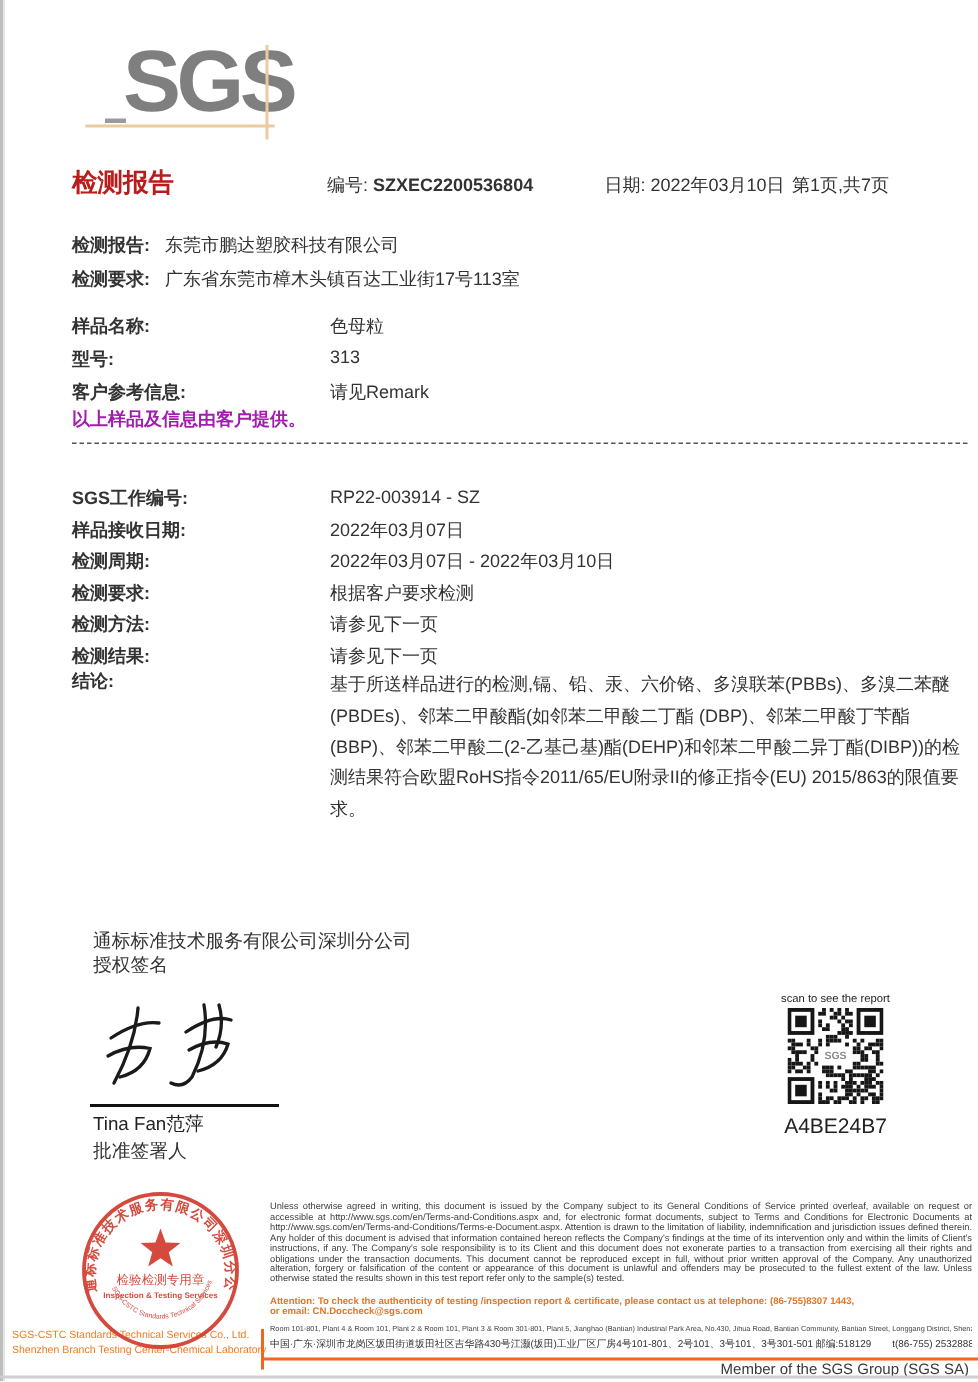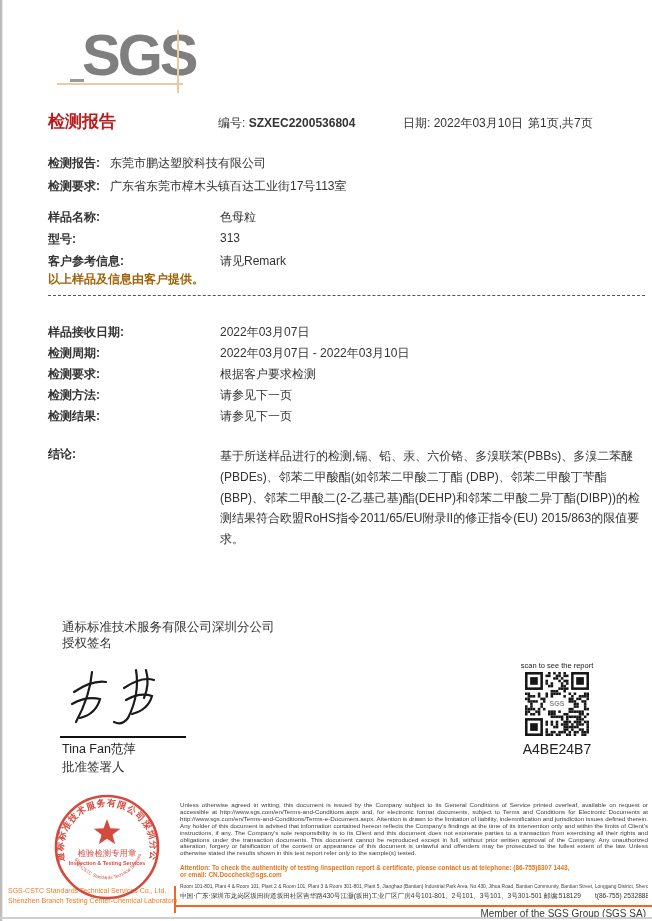--- a/index.html
+++ b/index.html
@@ -25,21 +25,21 @@
   
   .frow { display:flex; align-items:flex-start; font-size:12px; color:#333; }
   .frow .lbl { font-weight:bold; flex:0 0 auto; }
   .frow .val { flex:1; }
   .client-block { position:absolute; left:48px; top:155px; width:590px; }
   .client-block .frow { height:23px; }
   .client-block .lbl { width:62px; }
   .sample-block { position:absolute; left:48px; top:209px; width:590px; }
   .sample-block .frow { height:22px; }
   .sample-block .lbl { width:172px; }
-  .note { position:absolute; left:48px; top:271px; font-size:12px; font-weight:bold; color:#a16207; }
+  .note { position:absolute; left:48px; top:271px; font-size:12px; font-weight:bold; color:#a21caf; }
   .dash-sep { position:absolute; left:48px; top:295px; width:597px; border-top:1.5px dashed #555; }
   .report-block { position:absolute; left:48px; top:324px; width:596px; }
   .report-block .frow { height:21px; }
   .report-block .lbl { width:172px; }
   .conclusion-row { position:absolute; left:48px; top:446px; width:596px; display:flex; font-size:12px; }
   .conclusion-row .lbl { width:172px; font-weight:bold; }
   .conclusion-row .val { flex:1; line-height:20.8px; max-width:422px; }
 
   
   .sig-company { position:absolute; left:62px; top:619px; font-size:12.5px; color:#333; }
@@ -114,20 +114,24 @@
     <div class="frow">
       <span class="lbl">客户参考信息:</span>
       <span class="val">请见Remark</span>
     </div>
   </div>
   <div class="note">以上样品及信息由客户提供。</div>
 
   <div class="dash-sep"></div>
 
   <div class="report-block">
+    <div class="frow">
+      <span class="lbl">SGS工作编号:</span>
+      <span class="val">RP22-003914 - SZ</span>
+    </div>
     <div class="frow">
       <span class="lbl">样品接收日期:</span>
       <span class="val">2022年03月07日</span>
     </div>
     <div class="frow">
       <span class="lbl">检测周期:</span>
       <span class="val">2022年03月07日 - 2022年03月10日</span>
     </div>
     <div class="frow">
       <span class="lbl">检测要求:</span>

